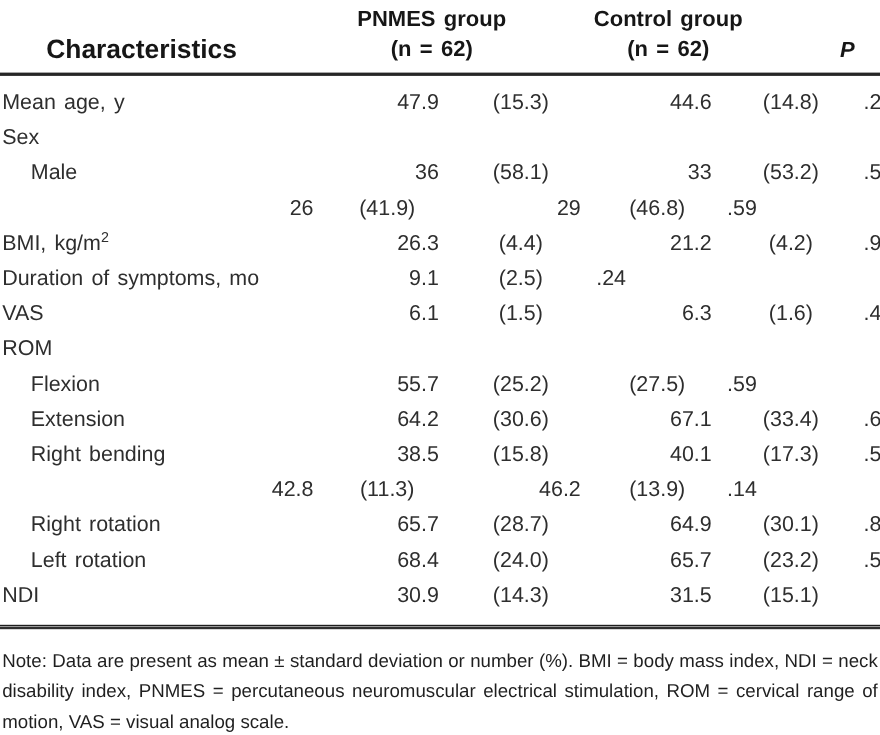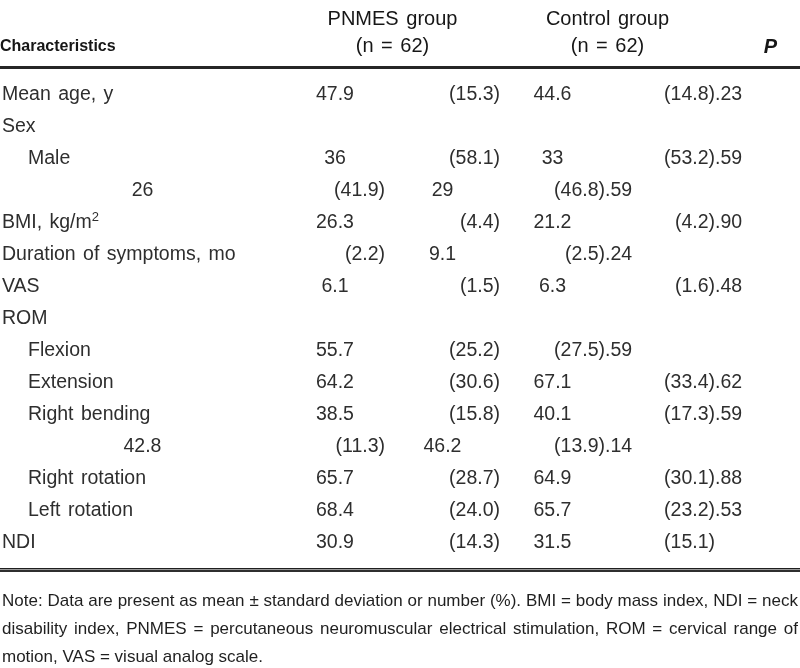--- a/index.html
+++ b/index.html
@@ -16,27 +16,28 @@
     display: grid;
     grid-template-columns: 285px 215px 215px 85px;
     align-items: end;
     padding: 2px 0 7px 0;
     border-bottom: 3px solid #262626;
     color: #161616;
     word-spacing: 2px;
   }
   .h-label {
     font-weight: bold;
-    font-size: 16px;
-    padding-left: 0;
+    font-size: 24px;
+    padding-left: 12px;
     line-height: 26px;
+    margin-left: 30px;
   }
   .h-group {
     text-align: center;
-    font-weight: normal;
+    font-weight: bold;
     font-size: 20px;
     line-height: 27px;
   }
   .h-p {
     text-align: right;
     font-weight: bold;
     font-style: italic;
     font-size: 20px;
     line-height: 26px;
     padding-right: 23px;
@@ -46,25 +47,26 @@
   .tbody { padding: 8px 0 11px 0; }
   .row {
     display: grid;
     grid-template-columns: 285px 100px 115px 105px 110px 85px;
     height: 32px;
     line-height: 32px;
     font-size: 19.5px;
     color: #2e2e2e;
     word-spacing: 2px;
     white-space: nowrap;
+    gap: 14px;
   }
   .cell-label { padding-left: 2px; }
   .row.indent .cell-label { padding-left: 28px; }
-  .cell-num { text-align: center; }
-  .cell-paren { text-align: right; padding-left: 6px; }
+  .cell-num { text-align: right; }
+  .cell-paren { text-align: center; padding-left: 6px; }
   .cell-p { text-align: left; padding-right: 23px; }
   sup.lbl-sup { font-size: 13px; line-height: 0; vertical-align: 7px; }
 
   
   .bottom-rule {
     height: 4px;
     background: linear-gradient(to bottom,
       #1f1f1f 0px, #1f1f1f 1.5px,
       #9a9a9a 1.5px, #9a9a9a 2.3px,
       #2f2f2f 2.3px, #2f2f2f 4px);
@@ -139,21 +141,20 @@
       <span class="cell-label"><span>BMI, kg/m</span><sup class="lbl-sup">2</sup></span>
       <span class="cell-num">26.3</span>
       <span class="cell-paren">(4.4)</span>
       <span class="cell-num">21.2</span>
       <span class="cell-paren">(4.2)</span>
       <span class="cell-p">.90</span>
     </div>
 
     <div class="row">
       <span class="cell-label"><span>Duration of symptoms, mo</span></span>
-      <span class="cell-paren">(2.2)</span>
       <span class="cell-num">9.1</span>
       <span class="cell-paren">(2.5)</span>
       <span class="cell-p">.24</span>
     </div>
 
     <div class="row">
       <span class="cell-label"><span>VAS</span></span>
       <span class="cell-num">6.1</span>
       <span class="cell-paren">(1.5)</span>
       <span class="cell-num">6.3</span>

